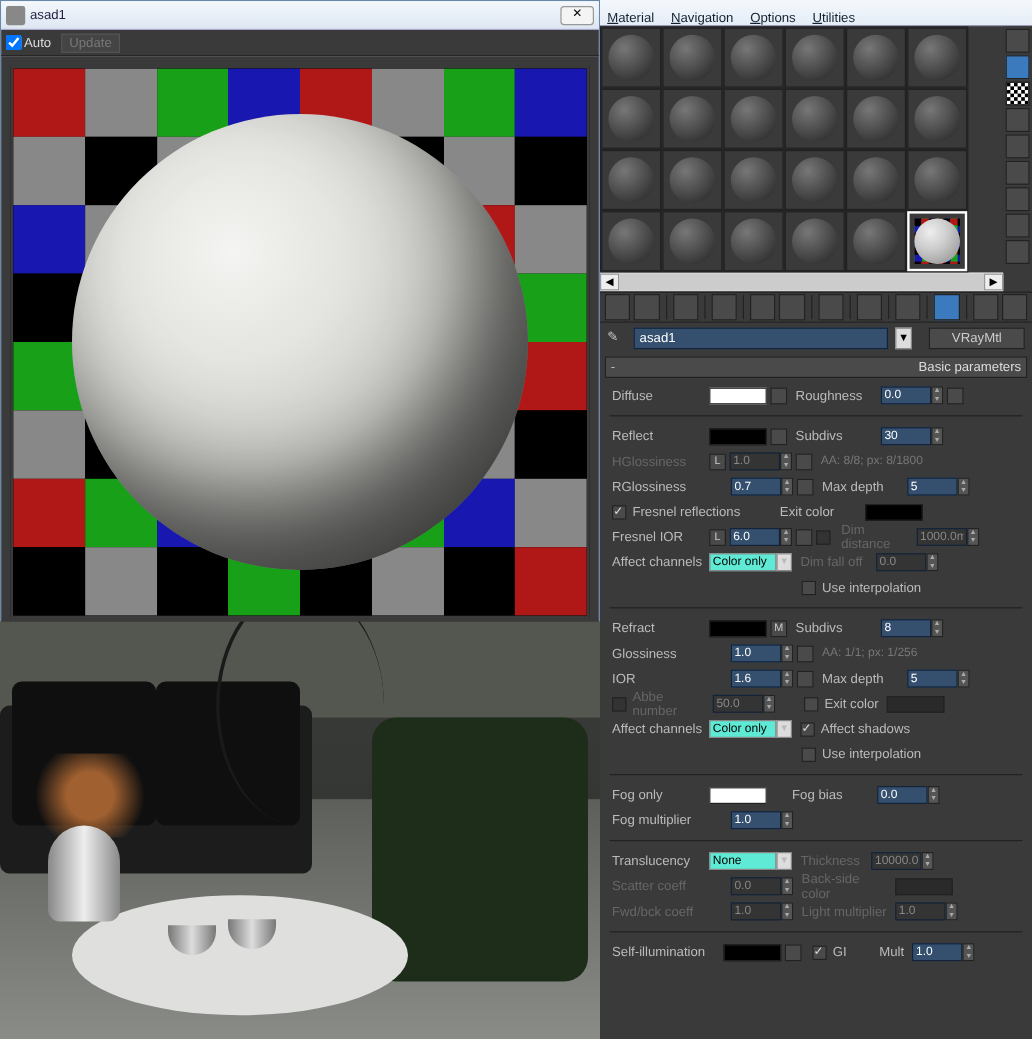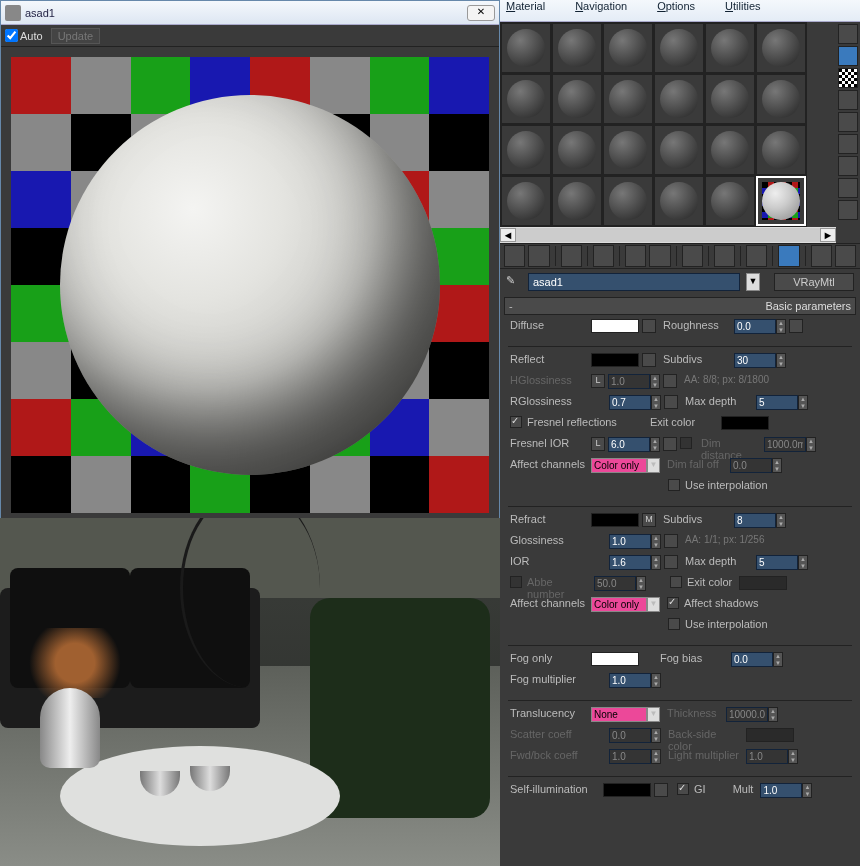--- a/index.html
+++ b/index.html
@@ -37,21 +37,21 @@
 .chair{position:absolute;right:10px;top:80px;width:180px;height:220px;background:#1d2d1a;border-radius:20px;}
 .table{position:absolute;left:60px;bottom:20px;width:280px;height:100px;background:#dfe0de;border-radius:50%;}
 .vase{position:absolute;left:40px;top:170px;width:60px;height:80px;background:linear-gradient(90deg,#888,#eee,#888);border-radius:30px 30px 10px 10px;}
 .flowers{position:absolute;left:20px;top:110px;width:110px;height:70px;background:radial-gradient(circle,#a06030 30%,transparent 70%);}
 .bowl{position:absolute;width:40px;height:25px;background:linear-gradient(90deg,#777,#ddd,#777);border-radius:0 0 20px 20px;}
 
 
 .r-title{height:24px;background:linear-gradient(#fdfdfd,#e8e8e8);display:flex;align-items:center;padding:0 4px;border-bottom:1px solid #888;}
 .r-title .ico{width:16px;height:16px;background:#2a6a2a;border-radius:2px;margin-right:4px;}
 .r-title .title{color:#000;font-size:12px;}
-.menubar{height:22px;background:linear-gradient(#f4f8fc,#e4ecf6);display:flex;align-items:flex-start;padding:0 6px;gap:30px;border-bottom:1px solid #aac;}
+.menubar{height:22px;background:linear-gradient(#f4f8fc,#e4ecf6);display:flex;align-items:flex-end;padding:0 6px;gap:14px;border-bottom:1px solid #aac;}
 .menubar span{color:#123;}
 .menubar span u{text-decoration:underline;}
 
 .slots-wrap{display:flex;background:#3a3a3a;}
 .slots{display:grid;grid-template-columns:repeat(6,50px);grid-template-rows:repeat(4,50px);gap:1px;background:#222;padding:1px;}
 .slot{background:#3a3a3a;position:relative;border:1px solid #222;}
 .slot.sel{border:2px solid #fff;}
 .ball{position:absolute;left:50%;top:50%;width:38px;height:38px;margin:-19px 0 0 -19px;border-radius:50%;
  background:radial-gradient(circle at 35% 30%,#777 0%,#555 40%,#222 100%);}
 .slot.sel .ball{background:radial-gradient(circle at 35% 30%,#eee 0%,#ccc 40%,#888 100%);}
@@ -73,41 +73,41 @@
 .eyedrop{width:16px;height:16px;color:#ccc;}
 .name-input{flex:1;background:#35506e;color:#fff;border:1px solid #12233a;height:18px;padding:0 4px;}
 .name-drop{width:14px;height:18px;background:#ddd;border:1px solid #888;text-align:center;line-height:14px;font-size:9px;}
 .type-btn{width:80px;height:18px;background:#4a4a4a;color:#ccc;border:1px solid #222;text-align:center;line-height:16px;margin-left:8px;}
 
 .params{background:#3a3a3a;color:#bbb;overflow-y:auto;height:586px;}
 .rollout-hdr{height:18px;background:#4a4a4a;border:1px solid #222;display:flex;align-items:center;padding:0 4px;margin:2px 4px;}
 .rollout-hdr .minus{width:12px;}
 .rollout-hdr .ttl{flex:1;text-align:right;color:#ddd;}
 .group{padding:2px 10px;}
-.row{display:flex;align-items:flex-start;height:21px;gap:3px;}
+.row{display:flex;align-items:center;height:21px;gap:3px;}
 .lbl{width:78px;color:#bbb;}
 .lbl.dim{color:#666;}
 .swatch{width:48px;height:14px;border:1px solid #222;}
 .swatch.white{background:#fff;}
 .swatch.black{background:#000;}
 .swatch.dim{background:#2a2a2a;}
 .tiny-btn{width:14px;height:14px;background:#4a4a4a;border:1px solid #222;text-align:center;line-height:11px;font-size:9px;color:#ccc;}
 .lbl2{width:68px;color:#bbb;margin-left:4px;}
 .lbl2.dim{color:#666;}
 .spin{display:flex;align-items:center;}
 .spin input{width:42px;height:15px;background:#35506e;color:#fff;border:1px solid #12233a;padding:0 2px;font-size:10px;}
 .spin input.dim{background:#343434;color:#888;}
 .spin .ar{width:10px;height:15px;background:#555;border:1px solid #222;display:flex;flex-direction:column;}
 .spin .ar span{flex:1;font-size:6px;text-align:center;line-height:6px;color:#aaa;}
 .tiny-sq{width:14px;height:14px;background:#4a4a4a;border:1px solid #222;}
 .chk{width:12px;height:12px;background:#4a4a4a;border:1px solid #222;margin-right:2px;position:relative;}
 .chk.on::after{content:'✓';position:absolute;left:0;top:-2px;font-size:10px;color:#ddd;}
 .chk.dim{background:#333;}
 .select{display:flex;}
-.select input{width:56px;height:15px;background:#ec4899;border:1px solid #888;padding:0 2px;font-size:10px;}
+.select input{width:56px;height:15px;background:#5eead4;border:1px solid #888;padding:0 2px;font-size:10px;}
 .select .dd{width:13px;height:15px;background:#ddd;border:1px solid #888;text-align:center;line-height:12px;font-size:8px;}
 .hline{height:1px;background:#222;margin:4px 8px;}
 .subtxt{color:#777;font-size:10px;}
 </style>
 </head>
 <body>
 
 <div class="col-l">
   <div class="win" style="height:518px;">
     <div class="titlebar">

